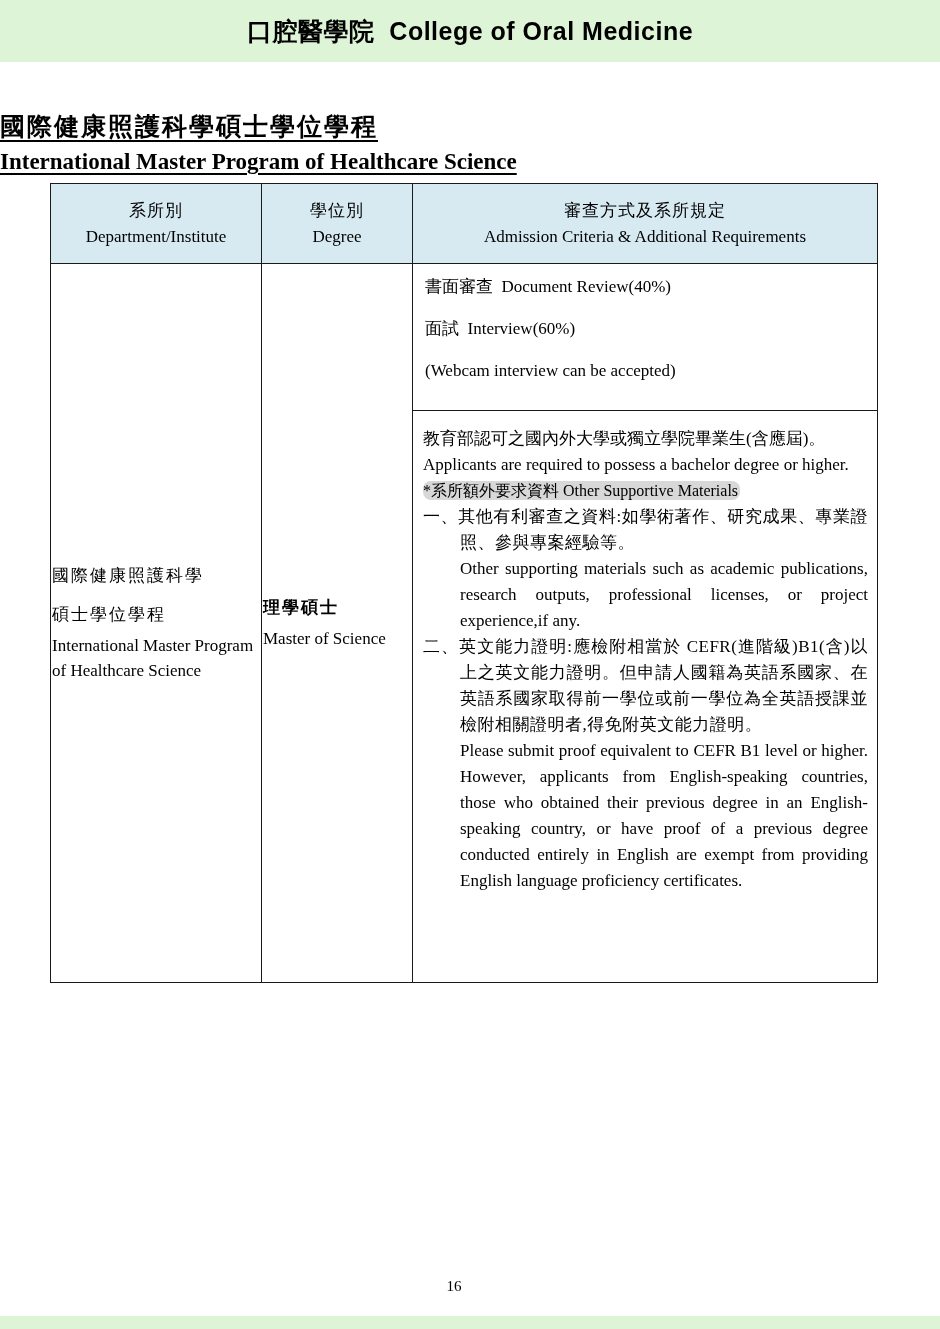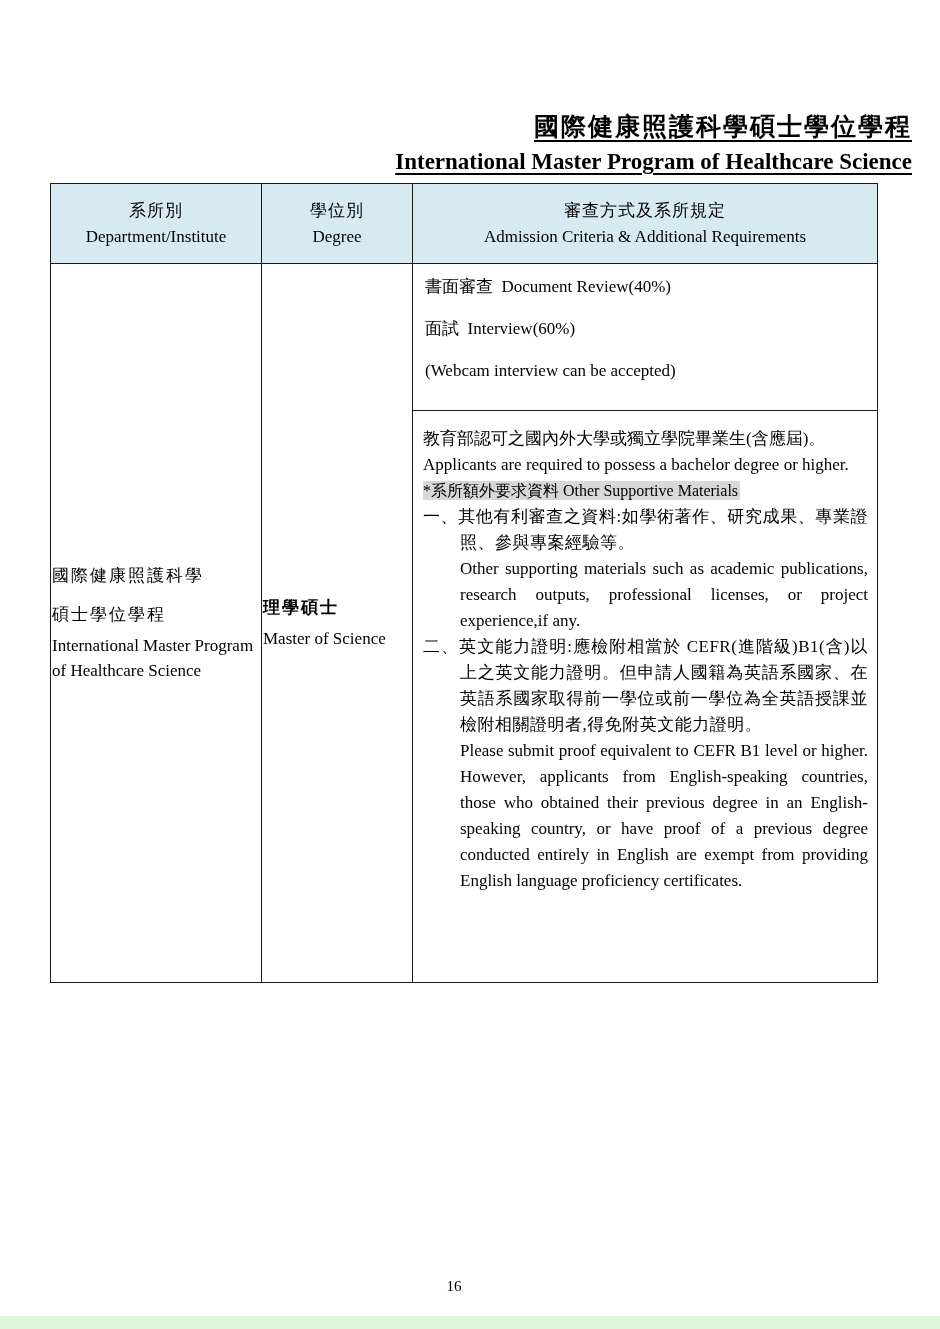--- a/index.html
+++ b/index.html
@@ -22,21 +22,21 @@
     font-family:"Liberation Sans","DejaVu Sans",sans-serif;
     font-weight:bold;font-size:25px;letter-spacing:.5px;
     white-space:pre-wrap;
   }
   
   .band-bottom{
     position:absolute;bottom:0;left:0;width:940px;height:13px;
     background:#ddf4d7;
   }
   
-  .titles{position:absolute;top:110px;left:0;width:912px;text-align:right;}
+  .titles{position:absolute;top:110px;left:0;width:912px;text-align:left;}
   .title-zh{
     font-size:25px;font-weight:600;letter-spacing:2px;
     text-decoration:underline;text-underline-offset:5px;
     margin-bottom:6px;
   }
   .title-en{
     font-size:23px;font-weight:bold;
     text-decoration:underline;text-underline-offset:4px;
   }
   
@@ -76,40 +76,44 @@
     height:572px;vertical-align:top;
     padding:15px 9px 0 10px;
     font-size:17px;line-height:26px;
   }
   .just{text-align:justify;}
   .supportive{margin:0;}
   .supportive .high{
     background:#d8d8d8;
     font-size:16px;
     padding:1px 2px 1px 0;
+    border-radius:8px;
   }
   .item-zh{
     text-align:justify;
     padding-left:37px;text-indent:-37px;
     letter-spacing:.5px;
   }
   .item-en{
     text-align:justify;
     margin-left:37px;
   }
   .pageno{
     position:absolute;top:1278px;left:0;width:908px;
     text-align:center;font-size:15px;
   }
 </style>
 </head>
 <body>
 
 <div class="page">
 
+  <div class="band">
+    <span class="band-title">口腔醫學院  College of Oral Medicine</span>
+  </div>
 
   <div class="titles">
     <div class="title-zh">國際健康照護科學碩士學位學程</div>
     <div class="title-en">International Master Program of Healthcare Science</div>
   </div>
 
   <table class="adm">
     <colgroup>
       <col style="width:211px">
       <col style="width:151px">

